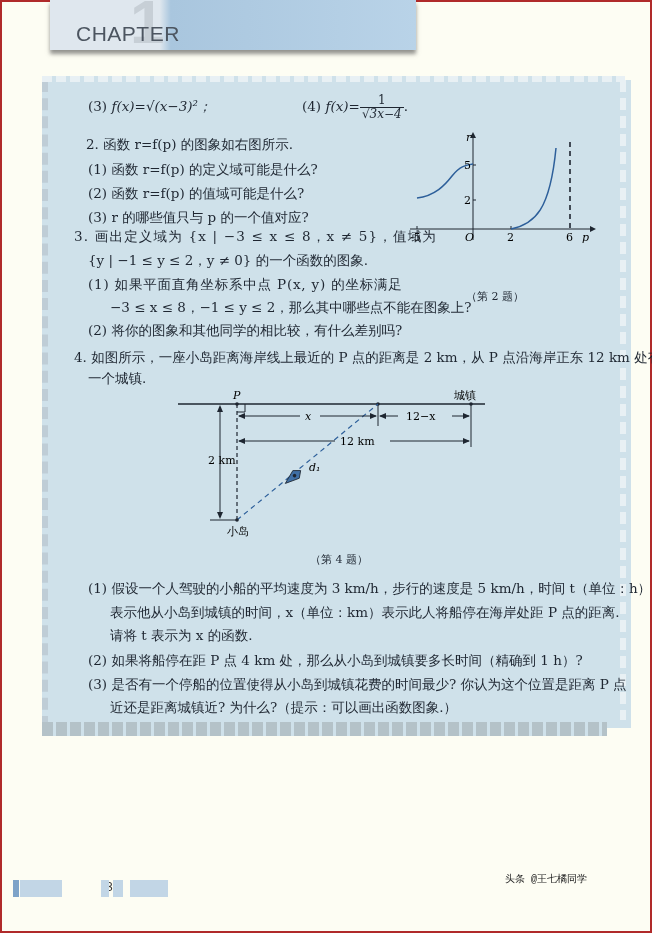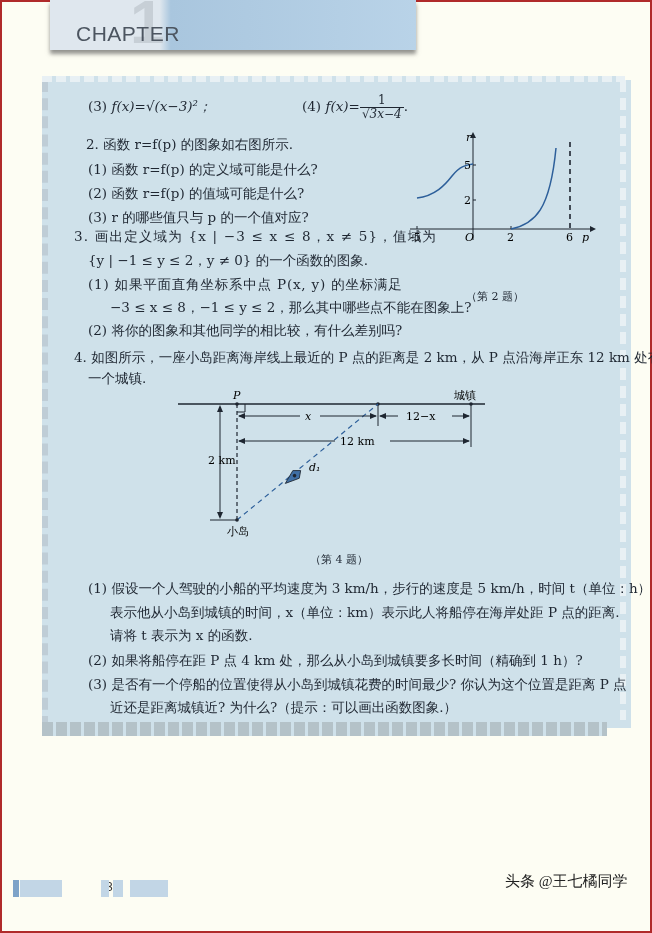--- a/index.html
+++ b/index.html
@@ -52,21 +52,21 @@
   .line { position: absolute; font-size: 13.5px; white-space: nowrap; color: #1e2631; }
   .i { font-style: italic; }
   .frac { display: inline-block; vertical-align: middle; text-align: center; font-size: 12px; line-height: 13px; }
   .frac .num { display: block; border-bottom: 1px solid #1e2631; padding: 0 2px; }
   .frac .den { display: block; padding: 0 2px; }
   .caption { position: absolute; font-size: 11px; color: #1e2631; }
   svg text { font-family: "DejaVu Serif", "Liberation Serif", serif; }
   
   .pagebar { position: absolute; top: 880px; height: 17px; }
   .page-num { position: absolute; left: 74px; top: 880px; font-size: 12px; color: #333; font-family: "Liberation Sans", sans-serif; margin-left: 32px; }
-  .watermark { position: absolute; left: 505px; top: 872px; font-size: 15px; color: #222; font-family: Liberation Serif, serif; }
+  .watermark { position: absolute; left: 505px; top: 872px; font-size: 10px; color: #222; font-family: Liberation Mono, monospace; }
 </style>
 </head>
 <body>
 
 <div class="frame"></div>
 
 <div class="header">
   <div class="chapter-num">1</div>
   <div class="chapter-word">CHAPTER</div>
 </div>

